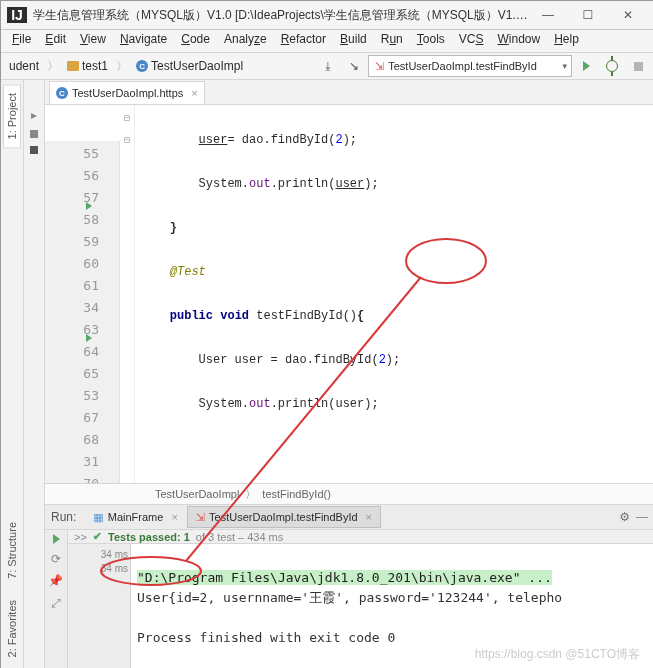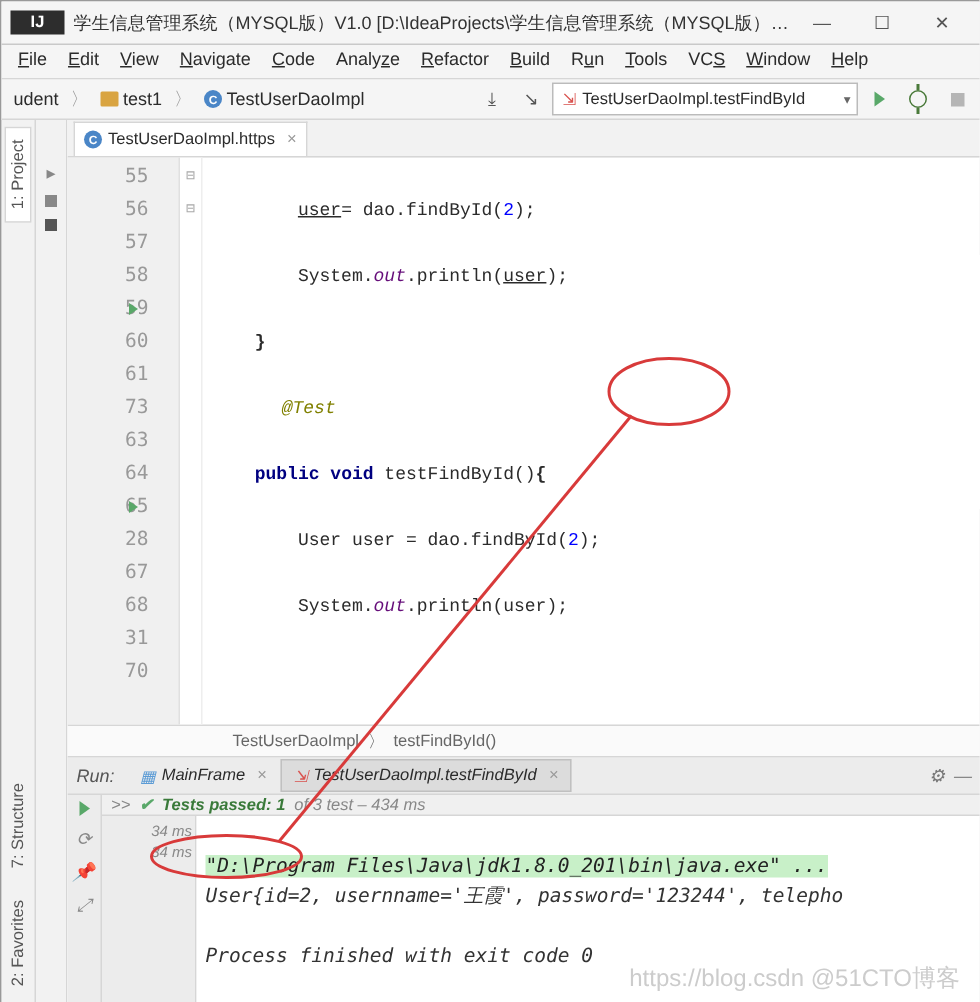--- a/index.html
+++ b/index.html
@@ -6,21 +6,21 @@
     --bg:#f2f2f2; --panel:#fff; --border:#c9c9c9; --border2:#d6d6d6;
     --text:#2b2b2b; --muted:#8c8c8c; --blue:#1565c0; --gutter:#f0f0f0;
     --kw:#000080; --str:#008000; --field:#660e7a; --num:#0000ff;
     --usage:#e4e4ff; --caret-line:#fffae3; --console:#f6f6f6;
     --tab-sel:#fff; --tab-unsel:#e6e6e6; --annot:#808000; --runbg:#ececec;
   }
   html,body{margin:0;padding:0;font-family:"Segoe UI",Arial,sans-serif;font-size:12px;color:var(--text);background:var(--bg);}
   .window{width:653px;height:668px;background:var(--bg);display:flex;flex-direction:column;border:1px solid #999;position:relative;}
   
   .titlebar{height:28px;background:#f5f5f5;border-bottom:1px solid var(--border);display:flex;align-items:center;padding:0 6px;}
-  .app-icon{width:36px;height:16px;background:#2d2d2d;color:#fff;font-size:11px;font-weight:bold;display:flex;align-items:center;justify-content:center;margin-right:6px;}
+  .app-icon{width:20px;height:16px;background:#2d2d2d;color:#fff;font-size:14px;font-weight:bold;display:flex;align-items:center;justify-content:center;margin-right:6px;}
   .title-text{flex:1;font-size:12px;color:#333;white-space:nowrap;overflow:hidden;text-overflow:ellipsis;}
   .win-btns{display:flex;}
   .win-btn{width:40px;height:24px;display:flex;align-items:center;justify-content:center;color:#555;}
   
   .menubar{height:22px;background:#f5f5f5;border-bottom:1px solid var(--border2);display:flex;align-items:flex-start;padding:0 4px;}
   .menu-item{padding:2px 7px;cursor:default;}
   .menu-item u{text-decoration:underline;}
   
   .navbar{height:26px;background:#f5f5f5;border-bottom:1px solid var(--border2);display:flex;align-items:center;padding:0 4px;gap:2px;}
   .crumb{display:flex;align-items:center;gap:3px;padding:0 4px;}
@@ -44,56 +44,56 @@
   .left-gutter-tab.sel{background:#fff;border:1px solid var(--border2);}
   .left-collapse{width:20px;background:var(--bg);border-right:1px solid var(--border2);display:flex;flex-direction:column;padding-top:28px;gap:8px;align-items:center;}
   .square{width:8px;height:8px;background:#888;}
   .editor-area{flex:1;display:flex;flex-direction:column;background:#fff;overflow:hidden;}
   
   .ed-tabs{height:24px;border-bottom:1px solid var(--border2);display:flex;align-items:flex-end;background:var(--bg);padding-left:4px;}
   .ed-tab{height:22px;border:1px solid var(--border2);border-bottom:none;background:var(--tab-sel);display:flex;align-items:center;padding:0 6px;gap:4px;font-size:11px;}
   .ed-tab .x{color:#999;font-size:11px;margin-left:4px;}
   
   .code-wrap{flex:1;display:flex;overflow:hidden;position:relative;}
-  .ln-gutter{width:54px;background:var(--gutter);border-right:1px solid #e0e0e0;font-family:"Consolas",monospace;font-size:13px;color:#999;text-align:right;padding:2px 20px 2px 0;line-height:22px;}
+  .ln-gutter{width:54px;background:var(--gutter);border-right:1px solid #e0e0e0;font-family:"Consolas",monospace;font-size:13px;color:#999;text-align:right;padding:2px 20px 2px 0;line-height:22px;margin-top:36px;}
   .fold-gutter{width:14px;background:#fff;border-right:1px solid #eee;font-family:monospace;font-size:10px;color:#aaa;line-height:22px;text-align:center;padding-top:2px;}
   .icon-gutter{position:absolute;left:36px;top:2px;width:16px;}
   .icon-gutter div{height:22px;display:flex;align-items:center;justify-content:center;}
   .run-gut{width:0;height:0;border-left:6px solid #59a869;border-top:4px solid transparent;border-bottom:4px solid transparent;}
   .code{flex:1;font-family:"Consolas","Courier New",monospace;font-size:12px;line-height:22px;padding:2px 0 2px 6px;white-space:pre;overflow:hidden;position:relative;}
   .code .row{height:22px;}
   .code .hl{background:var(--caret-line);}
   .kw{color:var(--kw);font-weight:bold;}
-  .fld{color:var(--field);font-style:italic;}
+  .fld{color:var(--field);}
   .num{color:var(--num);}
-  .ann{color:var(--annot);font-style:italic;margin-left:18px;}
+  .ann{color:var(--annot);font-style:italic;}
   .use{background:var(--usage);}
   .udl{text-decoration:underline;}
   .gray{color:#888;}
   .brace{font-weight:bold;}
   
   .code-breadcrumb{height:20px;border-top:1px solid var(--border2);background:#fafafa;display:flex;align-items:center;padding-left:110px;font-size:11px;color:#666;gap:6px;}
   
-  .run-panel{height:164px;border-top:1px solid var(--border2);background:var(--runbg);display:flex;flex-direction:column;font-style:italic;}
+  .run-panel{height:164px;border-top:1px solid var(--border2);background:var(--runbg);display:flex;flex-direction:column;}
   .run-tabs{height:24px;display:flex;align-items:center;padding:0 6px;background:#ececec;border-bottom:1px solid var(--border2);}
   .run-label{color:#555;margin-right:8px;}
   .run-tab{height:20px;padding:0 8px;display:flex;align-items:center;gap:4px;font-size:11px;border:1px solid transparent;}
   .run-tab.sel{background:#dcdcdc;border:1px solid #c0c0c0;}
   .run-tab .x{color:#999;margin-left:4px;}
   .gear-icon{color:#777;margin-left:auto;}
   .run-body{flex:1;display:flex;overflow:hidden;}
   .run-toolbar{width:22px;background:var(--runbg);border-right:1px solid var(--border2);display:flex;flex-direction:column;align-items:center;padding-top:4px;gap:8px;}
   .run-inner{flex:1;display:flex;flex-direction:column;}
   .test-status{height:22px;border-bottom:1px solid var(--border2);display:flex;align-items:center;padding:0 6px;gap:6px;font-size:11px;color:#555;background:#f0f0f0;}
   .check{color:#59a869;font-weight:bold;}
   .tree-col{width:58px;border-right:1px solid var(--border2);font-size:10px;color:#888;padding:4px 2px;line-height:14px;}
   .console-body{flex:1;display:flex;}
   .console{flex:1;background:#fff;font-family:"Consolas",monospace;font-size:13px;line-height:20px;padding:4px 6px;white-space:pre;overflow:hidden;color:#333;}
   .console .green{background:#c8f0c8;color:#222;}
-  .watermark{position:absolute;right:14px;bottom:6px;color:#ccc;font-size:16px;}
+  .watermark{position:absolute;right:14px;bottom:6px;color:#ccc;font-size:12px;}
   
   .ann-svg{position:absolute;top:0;left:0;pointer-events:none;}
 </style>
 </head>
 <body>
 
 <div class="window">
 
   <div class="titlebar">
     <div class="app-icon">IJ</div>
@@ -179,25 +179,25 @@
 
       <div class="code-wrap">
         <div class="ln-gutter">
 <div>55</div>
             <div>56</div>
             <div>57</div>
             <div>58</div>
             <div>59</div>
             <div>60</div>
             <div>61</div>
-            <div>73</div>
+            <div>34</div>
             <div>63</div>
             <div>64</div>
             <div>65</div>
-            <div>28</div>
+            <div>53</div>
             <div>67</div>
             <div>68</div>
             <div>31</div>
             <div>70</div>
         </div>
         <div class="icon-gutter">
           <div></div>
             <div></div>
             <div></div>
             <div></div>

